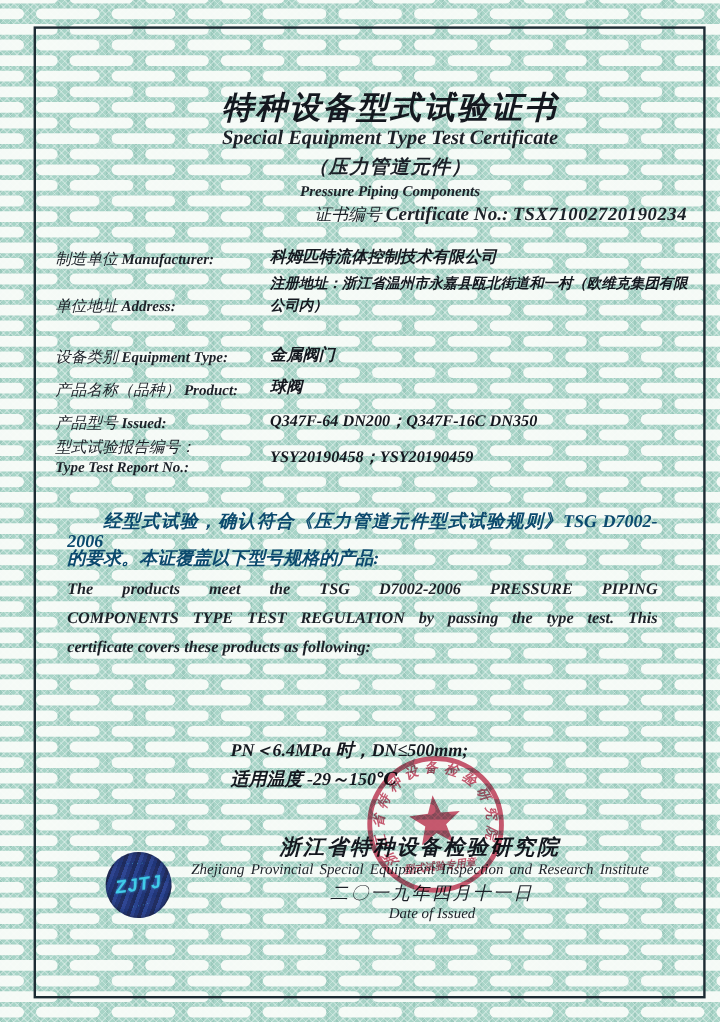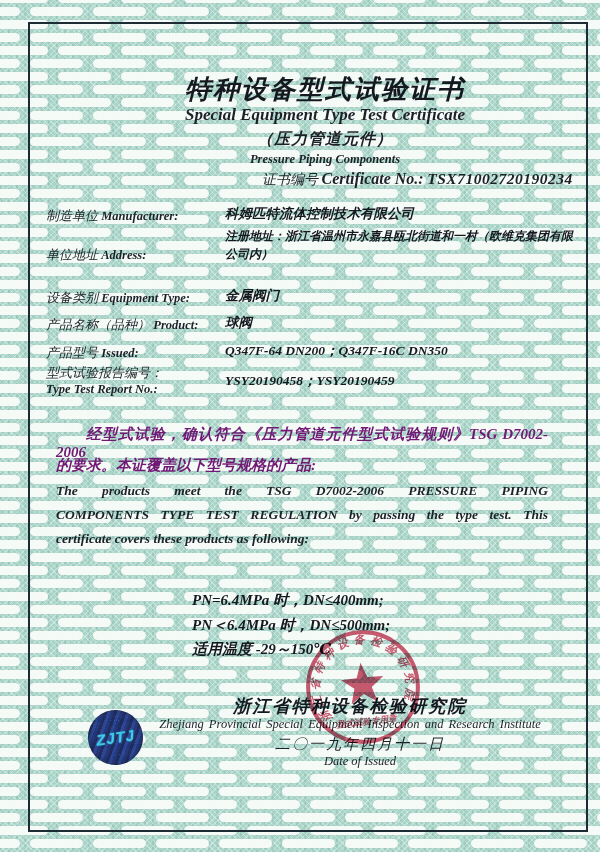--- a/index.html
+++ b/index.html
@@ -25,21 +25,21 @@
   .sub-en{left:40px;top:152px;width:570px;font-size:12.5px;font-weight:bold;}
   .certline{left:262px;top:170px;font-size:14px;}
   .certline .en{font-size:16px;font-weight:bold;}
   .certline .no{font-size:15.5px;font-weight:bold;letter-spacing:.5px;}
   
   .lbl{left:46px;font-size:13px;}
   .lbl b{font-size:12.5px;}
   .val{left:225px;font-size:13.5px;font-weight:bold;color:#14181f;}
   .addr{left:225px;top:228px;width:352px;font-size:12px;font-weight:bold;line-height:17.5px;white-space:normal;z-index:2;position:absolute;color:#14181f;}
   
-  .cnl{left:56px;width:492px;font-size:15px;font-weight:bold;color:#701a75;}
+  .cnl{left:56px;width:492px;font-size:15px;font-weight:bold;color:#0c4a6e;}
   .cn1{text-align:justify;text-align-last:justify;}
   .enl{left:56px;width:492px;font-size:13.5px;font-weight:bold;text-align:justify;text-align-last:justify;}
   .enl.last{text-align-last:left;}
   
   .spec{left:192px;font-size:15px;font-weight:bold;color:#14181f;}
   
   .inst-cn{left:100px;top:694px;width:500px;font-size:17.5px;font-weight:bold;letter-spacing:2px;color:#14181f;}
   .inst-en{left:60px;top:717px;width:580px;font-size:12.5px;word-spacing:2px;}
   .date-cn{left:110px;top:735px;width:500px;font-size:15px;letter-spacing:2px;}
   .date-en{left:110px;top:754px;width:500px;font-size:12.5px;}
@@ -938,21 +938,20 @@
     <b>Type Test Report No.:</b>
   </div>
   <div class="abs val" style="top:372px">YSY20190458；YSY20190459</div>
 
   <div class="abs cnl cn1" style="top:425px;text-indent:30px;white-space:normal">经型式试验，确认符合《压力管道元件型式试验规则》TSG D7002-2006</div>
   <div class="abs cnl" style="top:456px">的要求。本证覆盖以下型号规格的产品:</div>
   <div class="abs enl" style="top:483px">The products meet the TSG D7002-2006 PRESSURE PIPING</div>
   <div class="abs enl last" style="top:531px">certificate covers these products as following:</div>
   <div class="abs enl" style="top:507px">COMPONENTS TYPE TEST REGULATION by passing the type test. This</div>
 
-  <div class="abs spec" style="top:591px">PN=6.4MPa 时，DN≤400mm;</div>
   <div class="abs spec" style="top:616px">PN＜6.4MPa 时，DN≤500mm;</div>
   <div class="abs spec" style="top:640px">适用温度 -29～150℃</div>
 
   <div class="abs ctr inst-cn">浙江省特种设备检验研究院</div>
   <div class="abs ctr inst-en">Zhejiang Provincial Special Equipment Inspection and Research Institute</div>
   <div class="abs ctr date-cn">二〇一九年四月十一日</div>
   <div class="abs ctr date-en">Date of Issued</div>
 
   <svg class="red-seal" viewBox="0 0 128 128">
     <circle cx="64" cy="64" r="54" fill="none" stroke="#c23a56" stroke-width="4"></circle>

